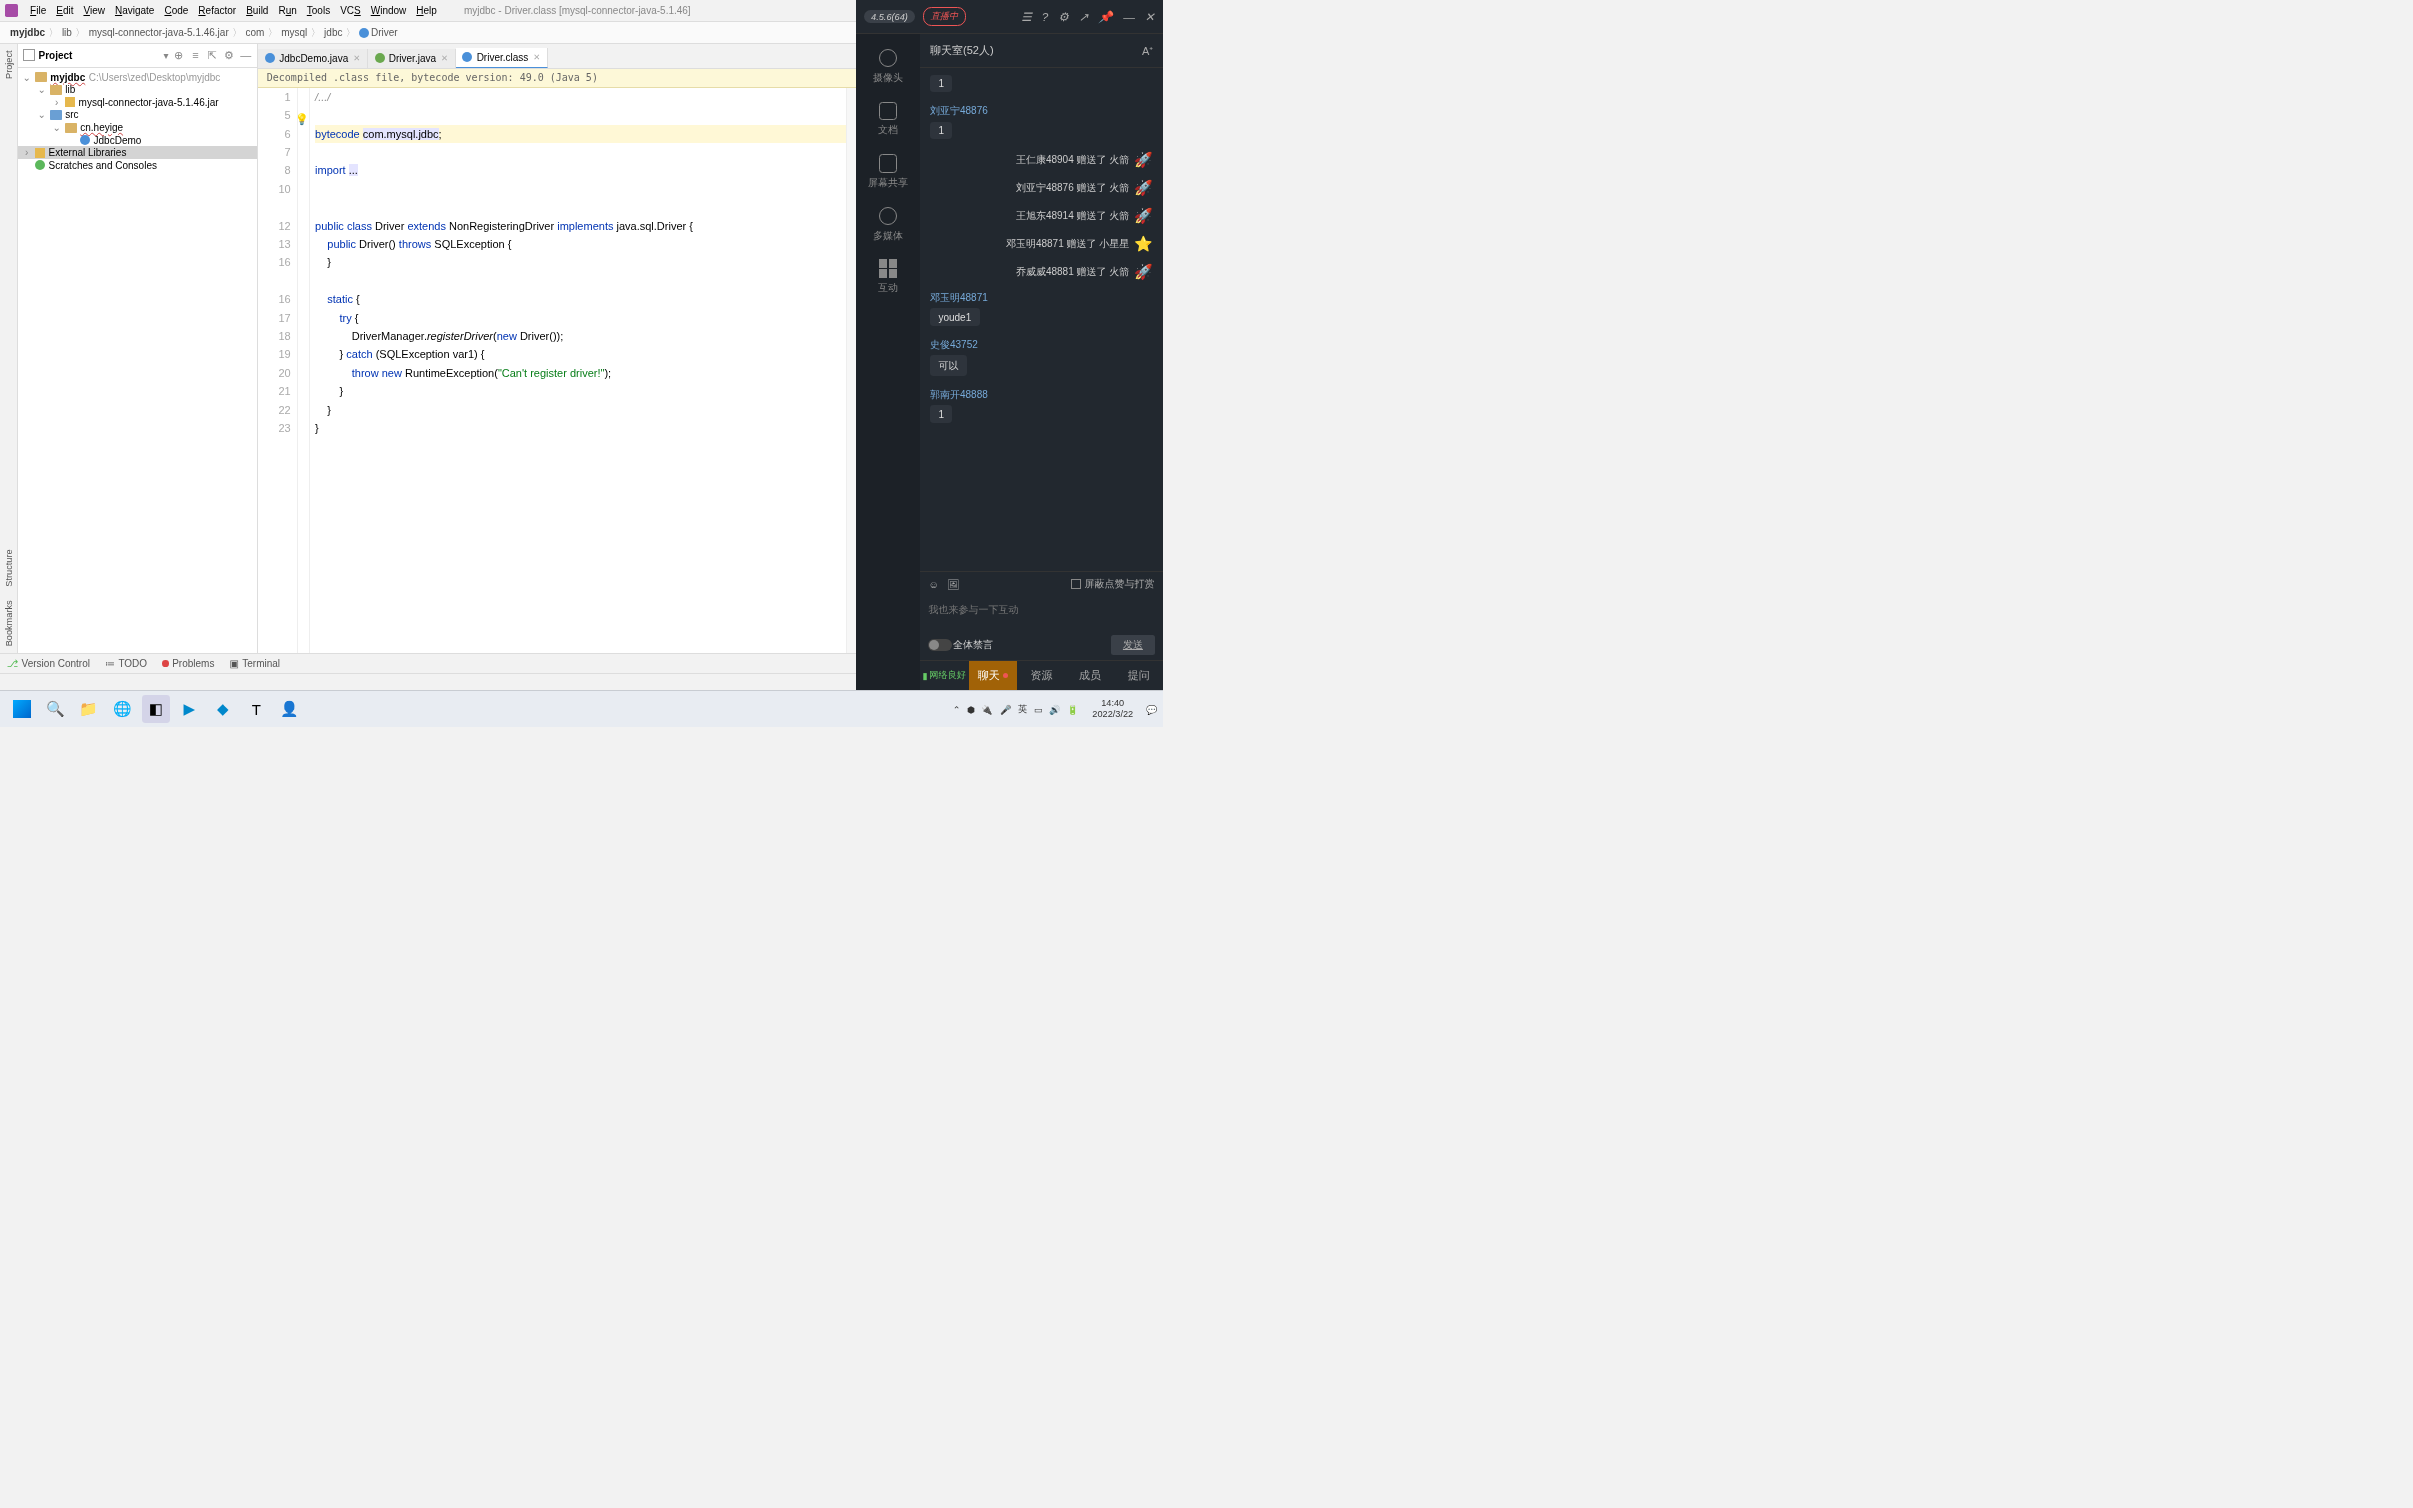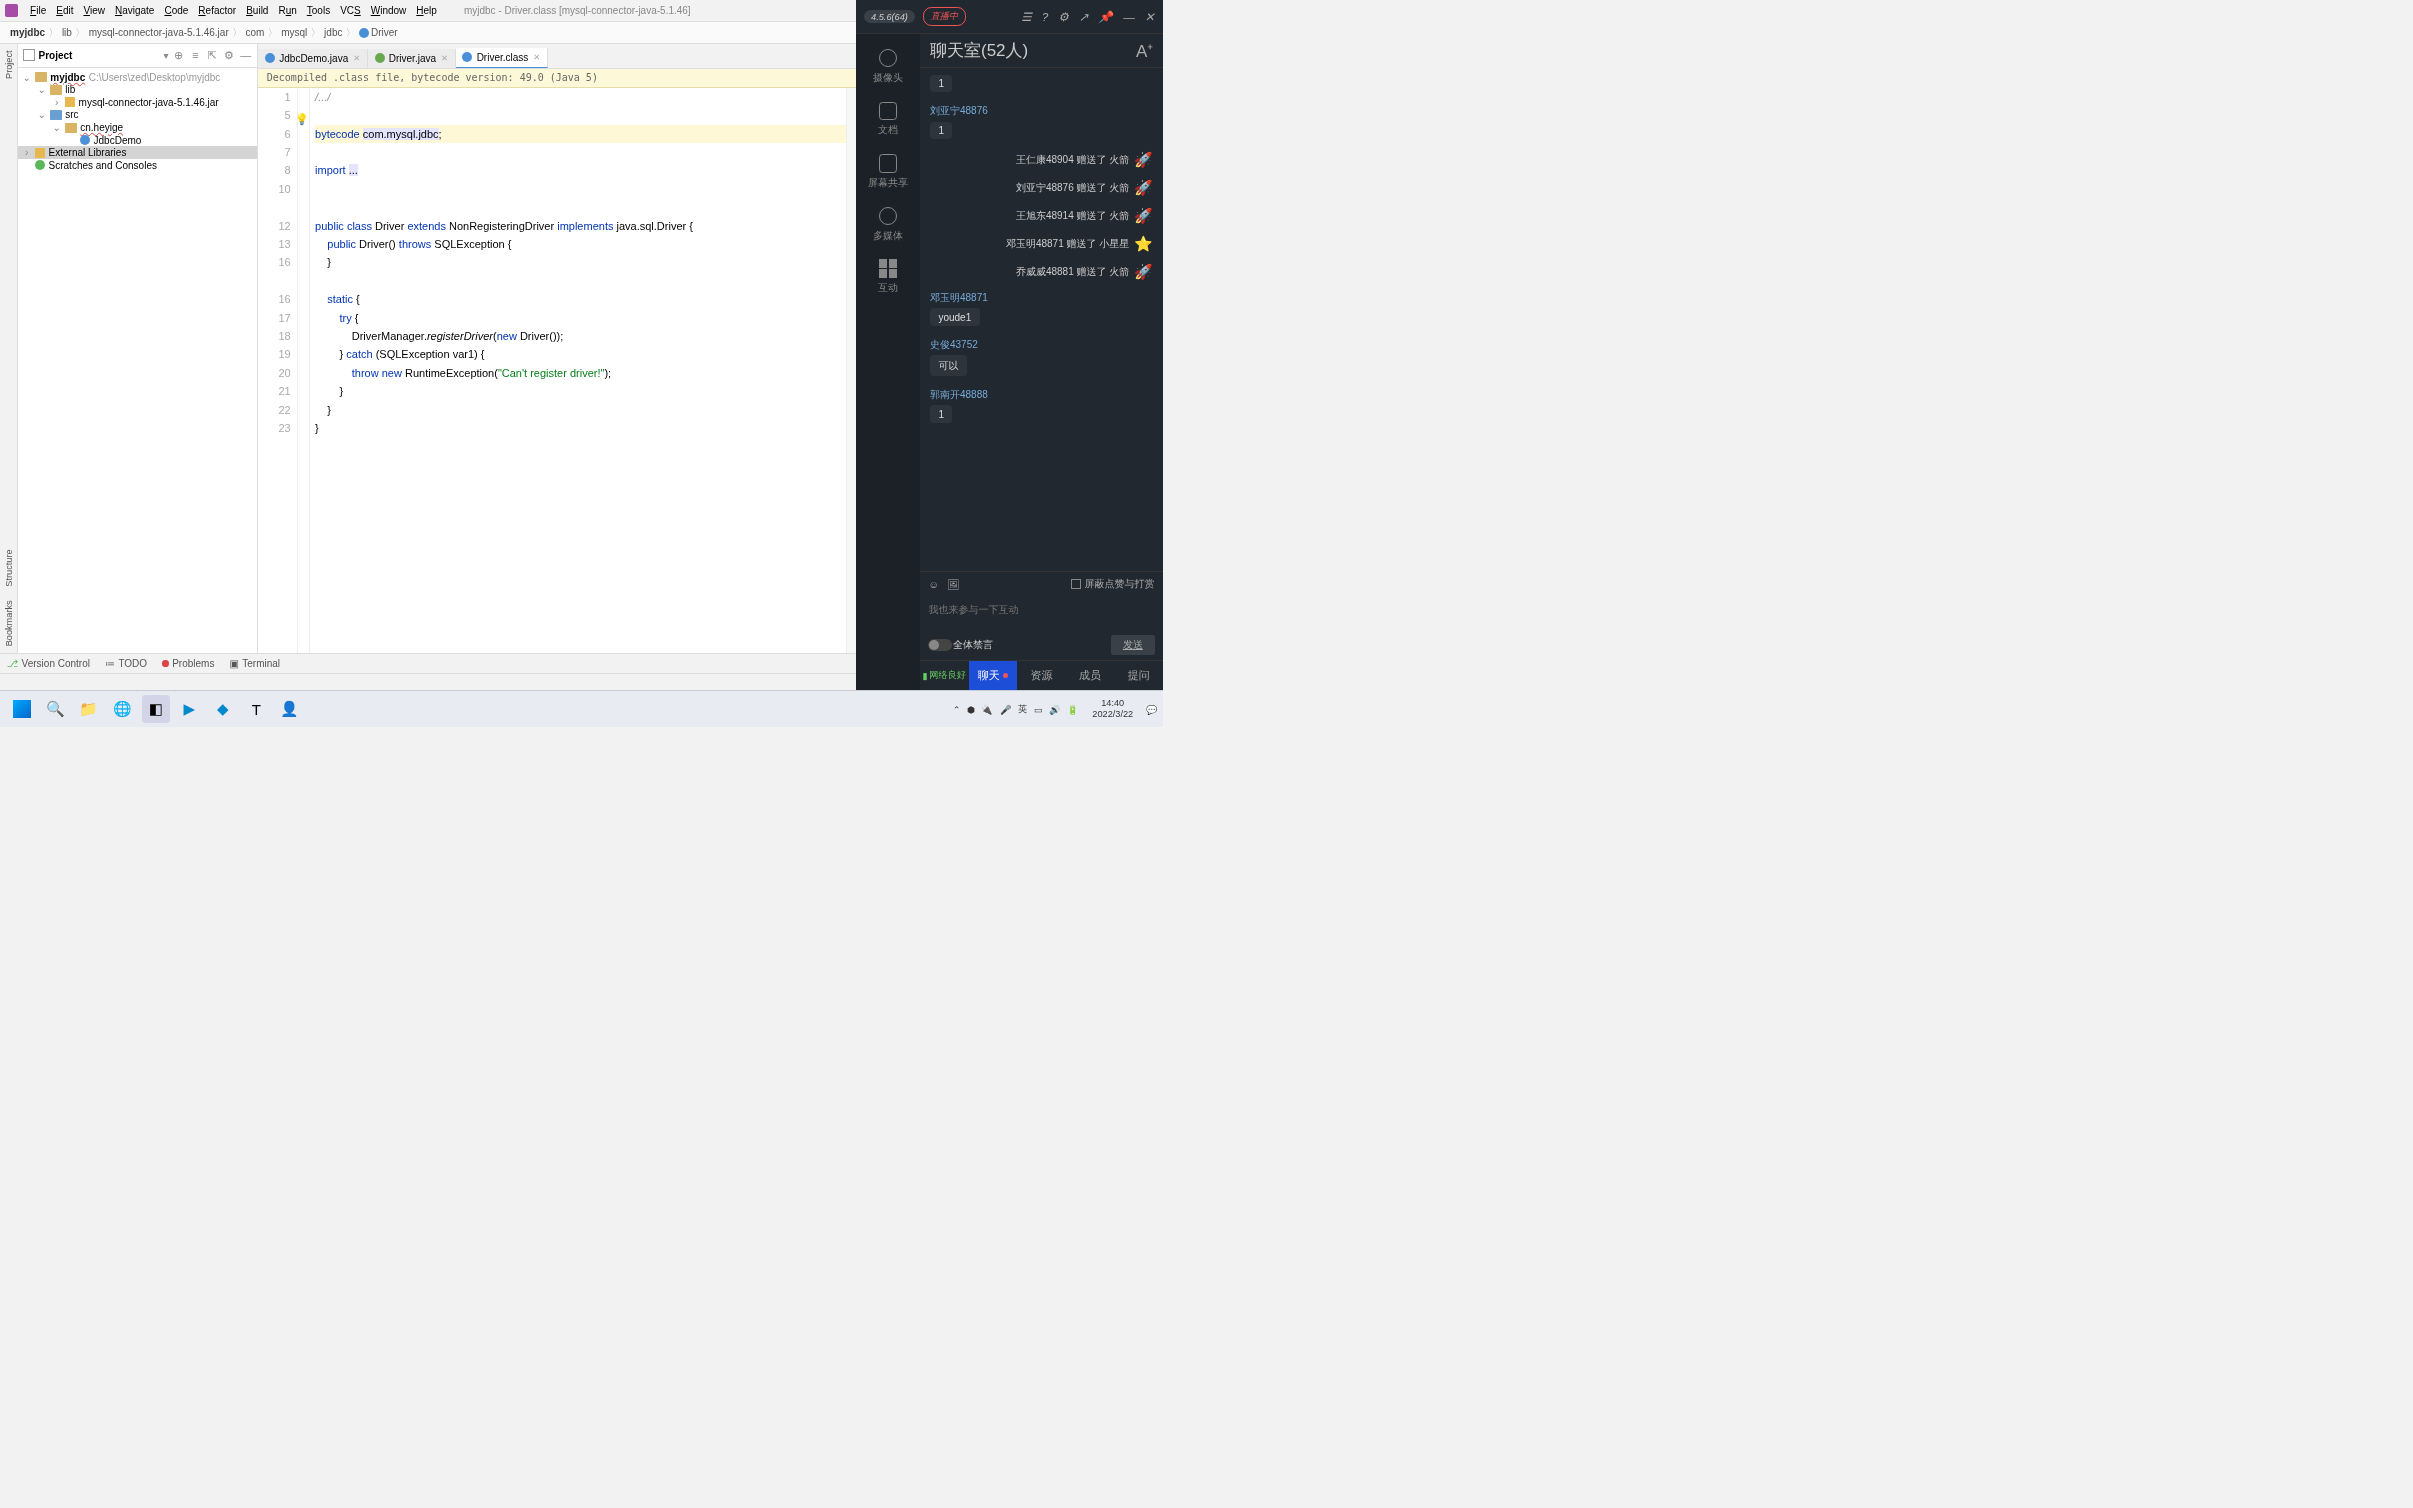--- a/index.html
+++ b/index.html
@@ -72,38 +72,38 @@
 .live-top .ticons { margin-left: auto; display: flex; gap: 10px; color: #aaa; }
 .live-top .ticons span { cursor: pointer; font-size: 11.7px; }
 .live-body { flex: 1; display: flex; }
 .live-side { width: 64px; background: #1c2127; display: flex; flex-direction: column; align-items: center; padding-top: 8.4px; gap: 3.4px; }
 .live-side .sitem { display: flex; flex-direction: column; align-items: center; padding: 6.7px 0; width: 100%; cursor: pointer; color: #888; }
 .live-side .sitem .sic { width: 18.4px; height: 18.4px; border: 1.7px solid #888; border-radius: 3.4px; margin-bottom: 3.4px; }
 .live-side .sitem .sic.circle { border-radius: 50%; }
 .live-side .grid4 { display: grid; grid-template-columns: 8.4px 8.4px; grid-template-rows: 8.4px 8.4px; gap: 1.7px; margin-bottom: 3.4px; }
 .live-side .grid4 div { background: #888; }
 .chat-area { flex: 1; display: flex; flex-direction: column; }
-.chat-header { height: 34px; display: flex; align-items: center; padding: 0 10px; font-size: 17px; border-bottom: 0.8px solid #333; }
+.chat-header { height: 34px; display: flex; align-items: center; padding: 0 10px; font-size: 11px; border-bottom: 0.8px solid #333; }
 .chat-header .aplus { margin-left: auto; color: #aaa; }
 .chat-list { flex: 1; overflow-y: auto; padding: 6.7px 10px; }
 .msg { margin-bottom: 11.7px; }
 .msg .user { color: #76a9d8; font-size: 10px; margin-bottom: 3.4px; }
 .msg .bubble { background: #2e343c; padding: 3.4px 8.4px; border-radius: 3.4px; display: inline-block; color: #ddd; font-size: 10px; }
 .gift { color: #ccc; font-size: 10px; margin-bottom: 10px; display: flex; align-items: center; justify-content: flex-end; }
 .gift .rocket { font-size: 15px; margin-left: 5px; }
 .chat-tools { height: 25px; display: flex; align-items: center; padding: 0 8.4px; gap: 8.4px; border-top: 0.8px solid #333; color: #aaa; }
 .chat-tools .chk { margin-left: auto; display: flex; align-items: center; gap: 3.4px; }
 .chat-input { padding: 6.7px 8.4px; color: #777; height: 34px; }
 .chat-send { height: 30px; display: flex; align-items: center; padding: 0 8.4px; gap: 1px; }
 .chat-send .toggle { width: 23.5px; height: 11.7px; background: #444; border-radius: 5.9px; position: relative; }
 .chat-send .toggle::after { content:''; width: 10px; height: 10px; background: #888; border-radius: 50%; position: absolute; left: 0.8px; top: 0.8px; }
 .chat-send .sendbtn { margin-left: auto; background: #3a4048; padding: 3.4px 11.7px; border-radius: 2.5px; color: #aaa; text-decoration: underline; }
 .chat-tabs { height: 30px; display: flex; border-top: 0.8px solid #333; }
 .chat-tabs .ctab { flex: 1; display: flex; align-items: center; justify-content: center; color: #aaa; cursor: pointer; position: relative; font-size: 11px; }
-.chat-tabs .ctab.active { color: #fff; background: #1d4ed8; }
+.chat-tabs .ctab.active { color: #fff; background: #a16207; }
 .chat-tabs .ctab .rdot { width: 5px; height: 5px; background: #e55; border-radius: 50%; margin-left: 3.4px; }
 .chat-tabs .net { width: 65px; font-size: 9.2px; color: #6c6; display:flex; align-items:center; justify-content:center; gap:1.7px; }
 .fab-col { position: absolute; bottom: 134px; left: 867px; display: flex; flex-direction: column; gap: 10px; }
 .fab { width: 30px; height: 30px; border-radius: 50%; background: #2e343c; display: flex; align-items: center; justify-content: center; color: #fff; font-size: 13.4px; }
 .fab.green { background: #3cb371; }
 .endbtn { position: absolute; bottom: 84px; left: 856px; width: 55px; height: 45px; background: #d9534f; color: #fff; display: flex; flex-direction: column; align-items: center; justify-content: center; font-size: 11px; }
 
 
 .taskbar { height: 37px; background: #e8ecf2; display: flex; align-items: center; padding: 0 5px; border-top: 0.8px solid #c8ccd2; }
 .taskbar .tbicon { width: 28.5px; height: 28.5px; margin: 0 2.5px; border-radius: 3.4px; display: flex; align-items: center; justify-content: center; font-size: 15px; cursor: pointer; }

